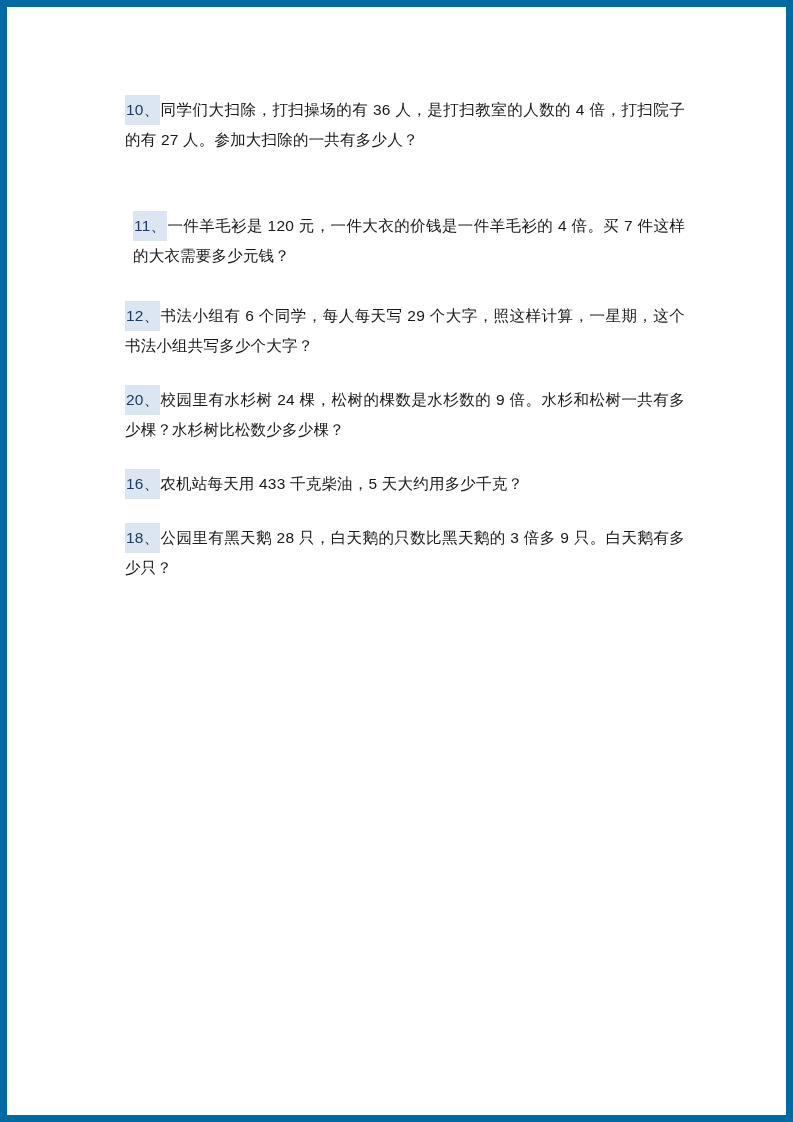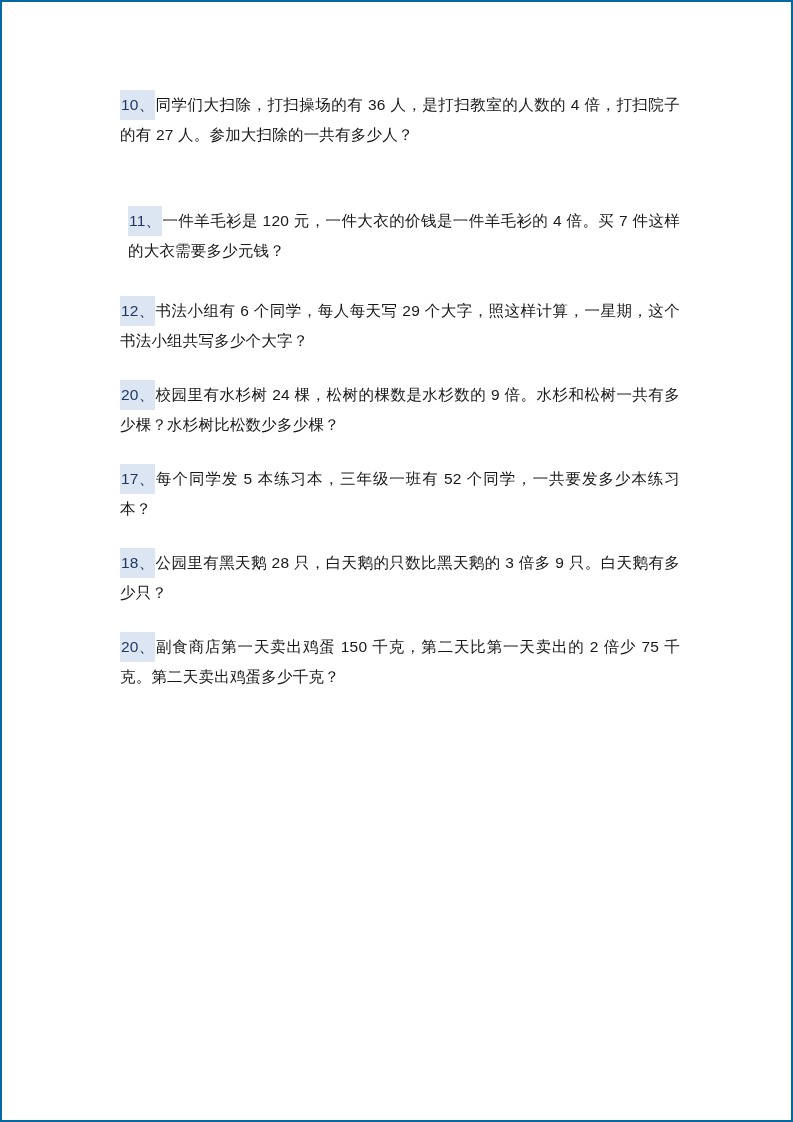--- a/index.html
+++ b/index.html
@@ -12,21 +12,21 @@
     height: 1122px;
     font-family: "Liberation Sans", sans-serif;
     color: #1a1a1a;
   }
   .page {
     position: relative;
     width: 793px;
     height: 1122px;
     box-sizing: border-box;
     background: #ffffff;
-    border: 2px solid #0369a1;
+    border: 7px solid #0369a1;
   }
   .content {
     position: absolute;
     left: 118px;
     top: 88px;
     width: 560px;
   }
   .problem {
     display: block;
     margin: 0 0 24px 0;
@@ -69,28 +69,25 @@
 
     <p class="problem">
       <span class="num">12、</span><span>书法小组有 6 个同学，每人每天写 29 个大字，照这样计算，一星期，这个书法小组共写多少个大字？</span>
     </p>
 
     <p class="problem">
       <span class="num">20、</span><span>校园里有水杉树 24 棵，松树的棵数是水杉数的 9 倍。水杉和松树一共有多少棵？水杉树比松数少多少棵？</span>
     </p>
 
 
+    <p class="problem">
+      <span class="num">16、</span><span>农机站每天用 433 千克柴油，5 天大约用多少千克？</span>
+    </p>
 
-    <p class="problem">
-      <span class="num">17、</span><span>每个同学发 5 本练习本，三年级一班有 52 个同学，一共要发多少本练习本？</span>
-    </p>
 
     <p class="problem">
       <span class="num">18、</span><span>公园里有黑天鹅 28 只，白天鹅的只数比黑天鹅的 3 倍多 9 只。白天鹅有多少只？</span>
     </p>
 
 
-    <p class="problem">
-      <span class="num">20、</span><span>副食商店第一天卖出鸡蛋 150 千克，第二天比第一天卖出的 2 倍少 75 千克。第二天卖出鸡蛋多少千克？</span>
-    </p>
 
   </div>
 </div>
 
 </body></html>

